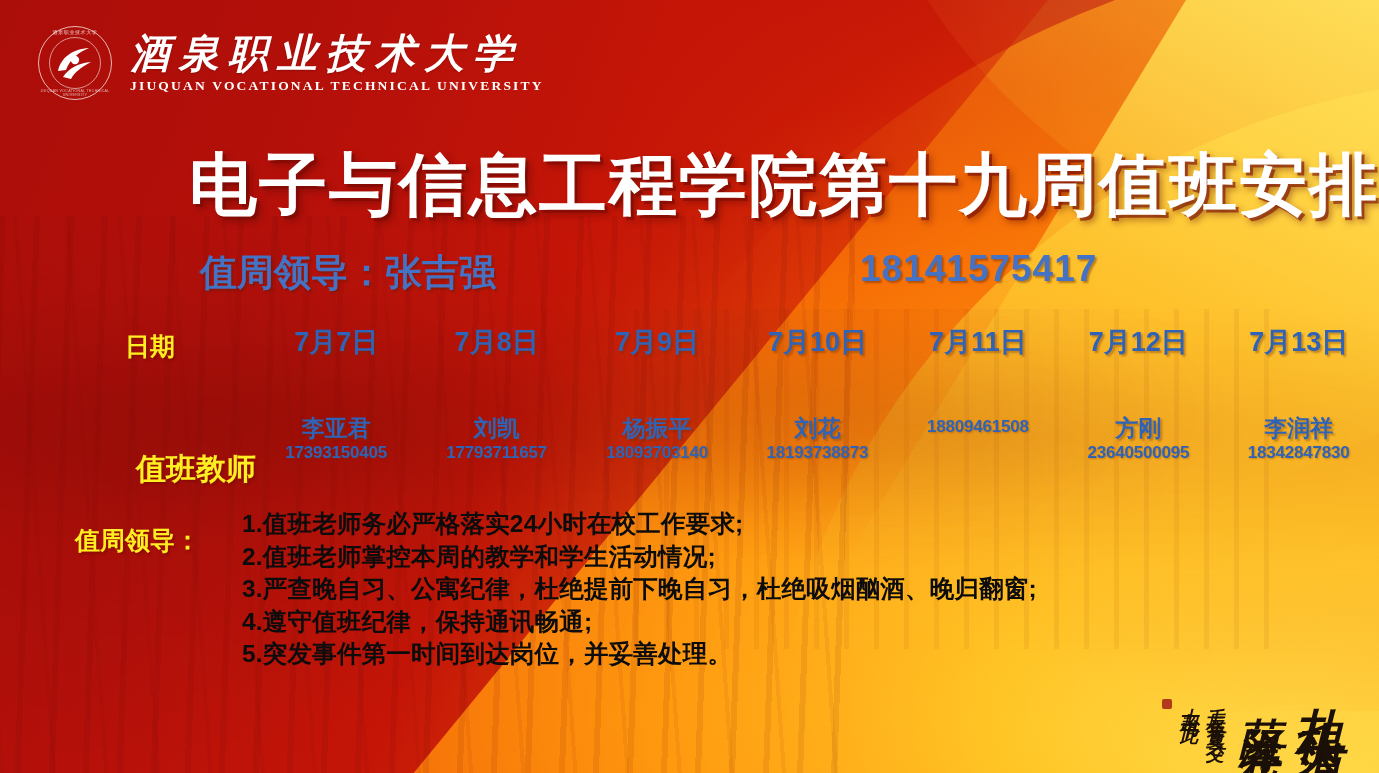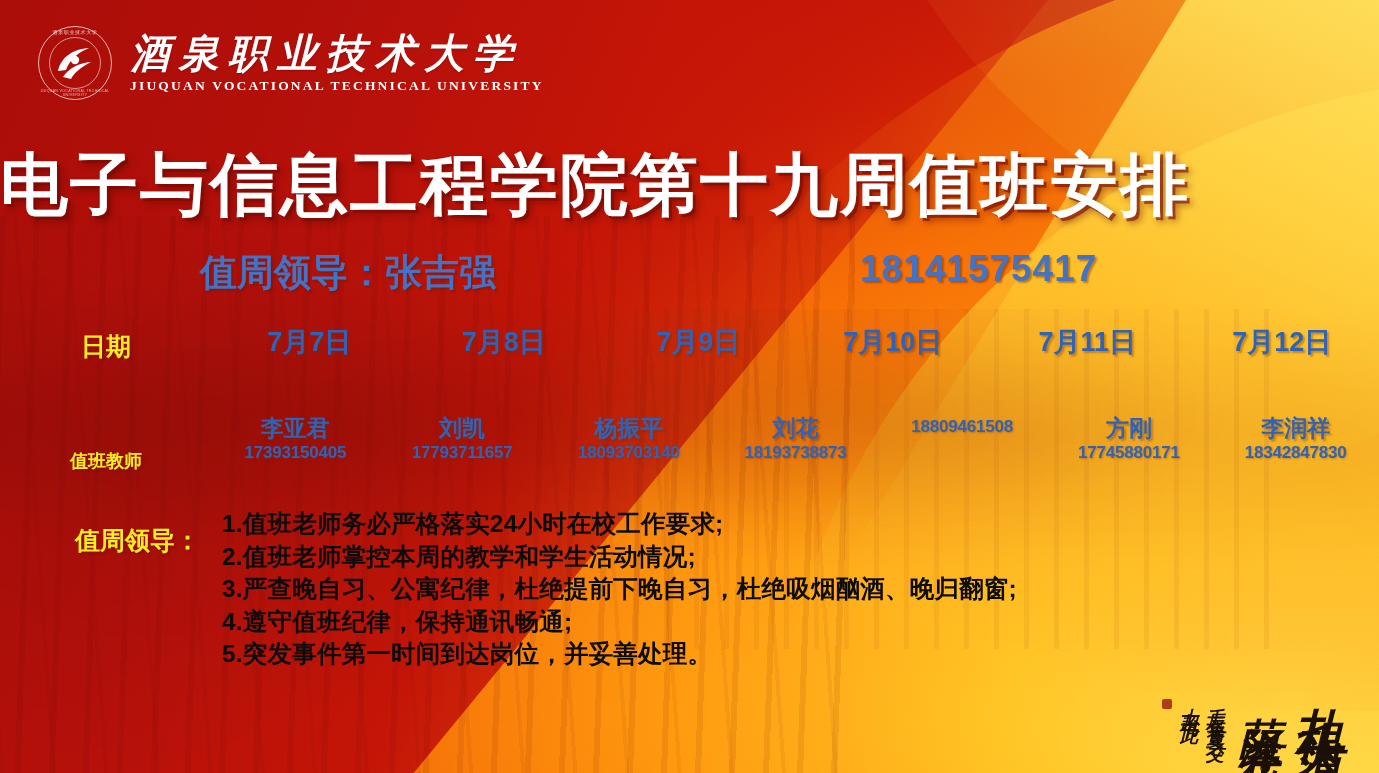--- a/index.html
+++ b/index.html
@@ -104,48 +104,48 @@
     font-style:italic;
     text-shadow:0 1px 2px rgba(90,0,0,.35);
   }
   .wordmark .en{
     font-family:"Liberation Serif","DejaVu Serif",serif;
     font-size:13.5px;font-weight:700;color:#fff;letter-spacing:2.2px;
   }
 
   
   .main-title{
-    position:absolute;left:0;right:0;top:140px;text-align:left;
+    position:absolute;left:0;right:0;top:140px;text-align:right;
     font-family:"Liberation Serif","DejaVu Serif",serif;
     font-size:68px;font-weight:700;color:#ffffff;
     letter-spacing:2px;
     text-shadow:
       3px 3px 0 rgba(120,10,4,.60),
       5px 5px 7px rgba(90,8,2,.45);
   }
 
   
   .leader-row{
     position:absolute;left:0;right:0;top:248px;height:52px;
     font-size:37px;font-weight:700;color:#4472c4;
     text-shadow:2px 2px 2px rgba(90,30,0,.42);
   }
   .leader-name{position:absolute;left:200px;top:0;text-align:center;}
   .leader-phone{position:absolute;left:860px;top:0;letter-spacing:1px;}
 
   
-  .table{position:absolute;left:0;right:0;top:324px;}
+  .table{position:absolute;left:0;right:0;top:324px;padding-left:44px;}
   .row{display:flex;align-items:flex-start;}
   .rowlabel{
     width:212px;flex:0 0 212px;text-align:center;
     color:#ffee22;font-weight:700;
     text-shadow:2px 2px 2px rgba(120,10,0,.55);
   }
   .row-date .rowlabel{font-size:25px;padding-top:6px;}
-  .row-teacher .rowlabel{font-size:18px;padding-top:34px;}
+  .row-teacher .rowlabel{font-size:30px;padding-top:34px;text-align:right;}
 
   .cells{flex:1;display:flex;}
   .cell{flex:1;text-align:center;}
 
   .date-txt{
     font-size:27px;font-weight:700;color:#2f63b8;
     text-shadow:2px 2px 2px rgba(110,50,0,.40);
   }
   .t-name{
     font-size:23px;font-weight:700;color:#2f63b8;
@@ -166,20 +166,21 @@
     width:212px;flex:0 0 212px;text-align:right;padding-right:12px;
     font-size:25px;font-weight:700;color:#ffee22;
     text-shadow:2px 2px 2px rgba(120,10,0,.55);
     padding-top:16px;
   }
   .req-list{flex:1;padding-left:10px;}
   .req-item{
     font-size:24.5px;font-weight:700;color:#0c0c0c;
     line-height:1.33;white-space:nowrap;
     letter-spacing:.2px;
+    margin-left:20px;
   }
 
   
   .callig{
     position:absolute;right:38px;bottom:38px;
     display:flex;flex-direction:row-reverse;align-items:flex-start;gap:14px;
     color:#1a1008;
   }
   .cal-col{
     writing-mode:vertical-rl;
@@ -244,20 +245,21 @@
 
     <div class="row row-date">
       <div class="rowlabel">日期</div>
       <div class="cells">
         <div class="cell"><span class="date-txt">7月7日</span></div>
         <div class="cell"><span class="date-txt">7月8日</span></div>
         <div class="cell"><span class="date-txt">7月9日</span></div>
         <div class="cell"><span class="date-txt">7月10日</span></div>
         <div class="cell"><span class="date-txt">7月11日</span></div>
         <div class="cell"><span class="date-txt">7月12日</span></div>
+        <div class="cell"><span class="date-txt">7月13日</span></div>
       </div>
     </div>
 
     <div class="row row-teacher">
       <div class="rowlabel">值班教师</div>
       <div class="cells">
         <div class="cell">
           <div class="t-name">李亚君</div>
           <div class="t-phone">17393150405</div>
         </div>
@@ -271,21 +273,21 @@
         </div>
         <div class="cell">
           <div class="t-name">刘花</div>
           <div class="t-phone">18193738873</div>
         </div>
         <div class="cell">
           <div class="t-phone">18809461508</div>
         </div>
         <div class="cell">
           <div class="t-name">方刚</div>
-          <div class="t-phone">17745880171</div>
+          <div class="t-phone">23640500095</div>
         </div>
         <div class="cell">
           <div class="t-name">李润祥</div>
           <div class="t-phone">18342847830</div>
         </div>
       </div>
     </div>
   </div>
 
   <div class="req">

